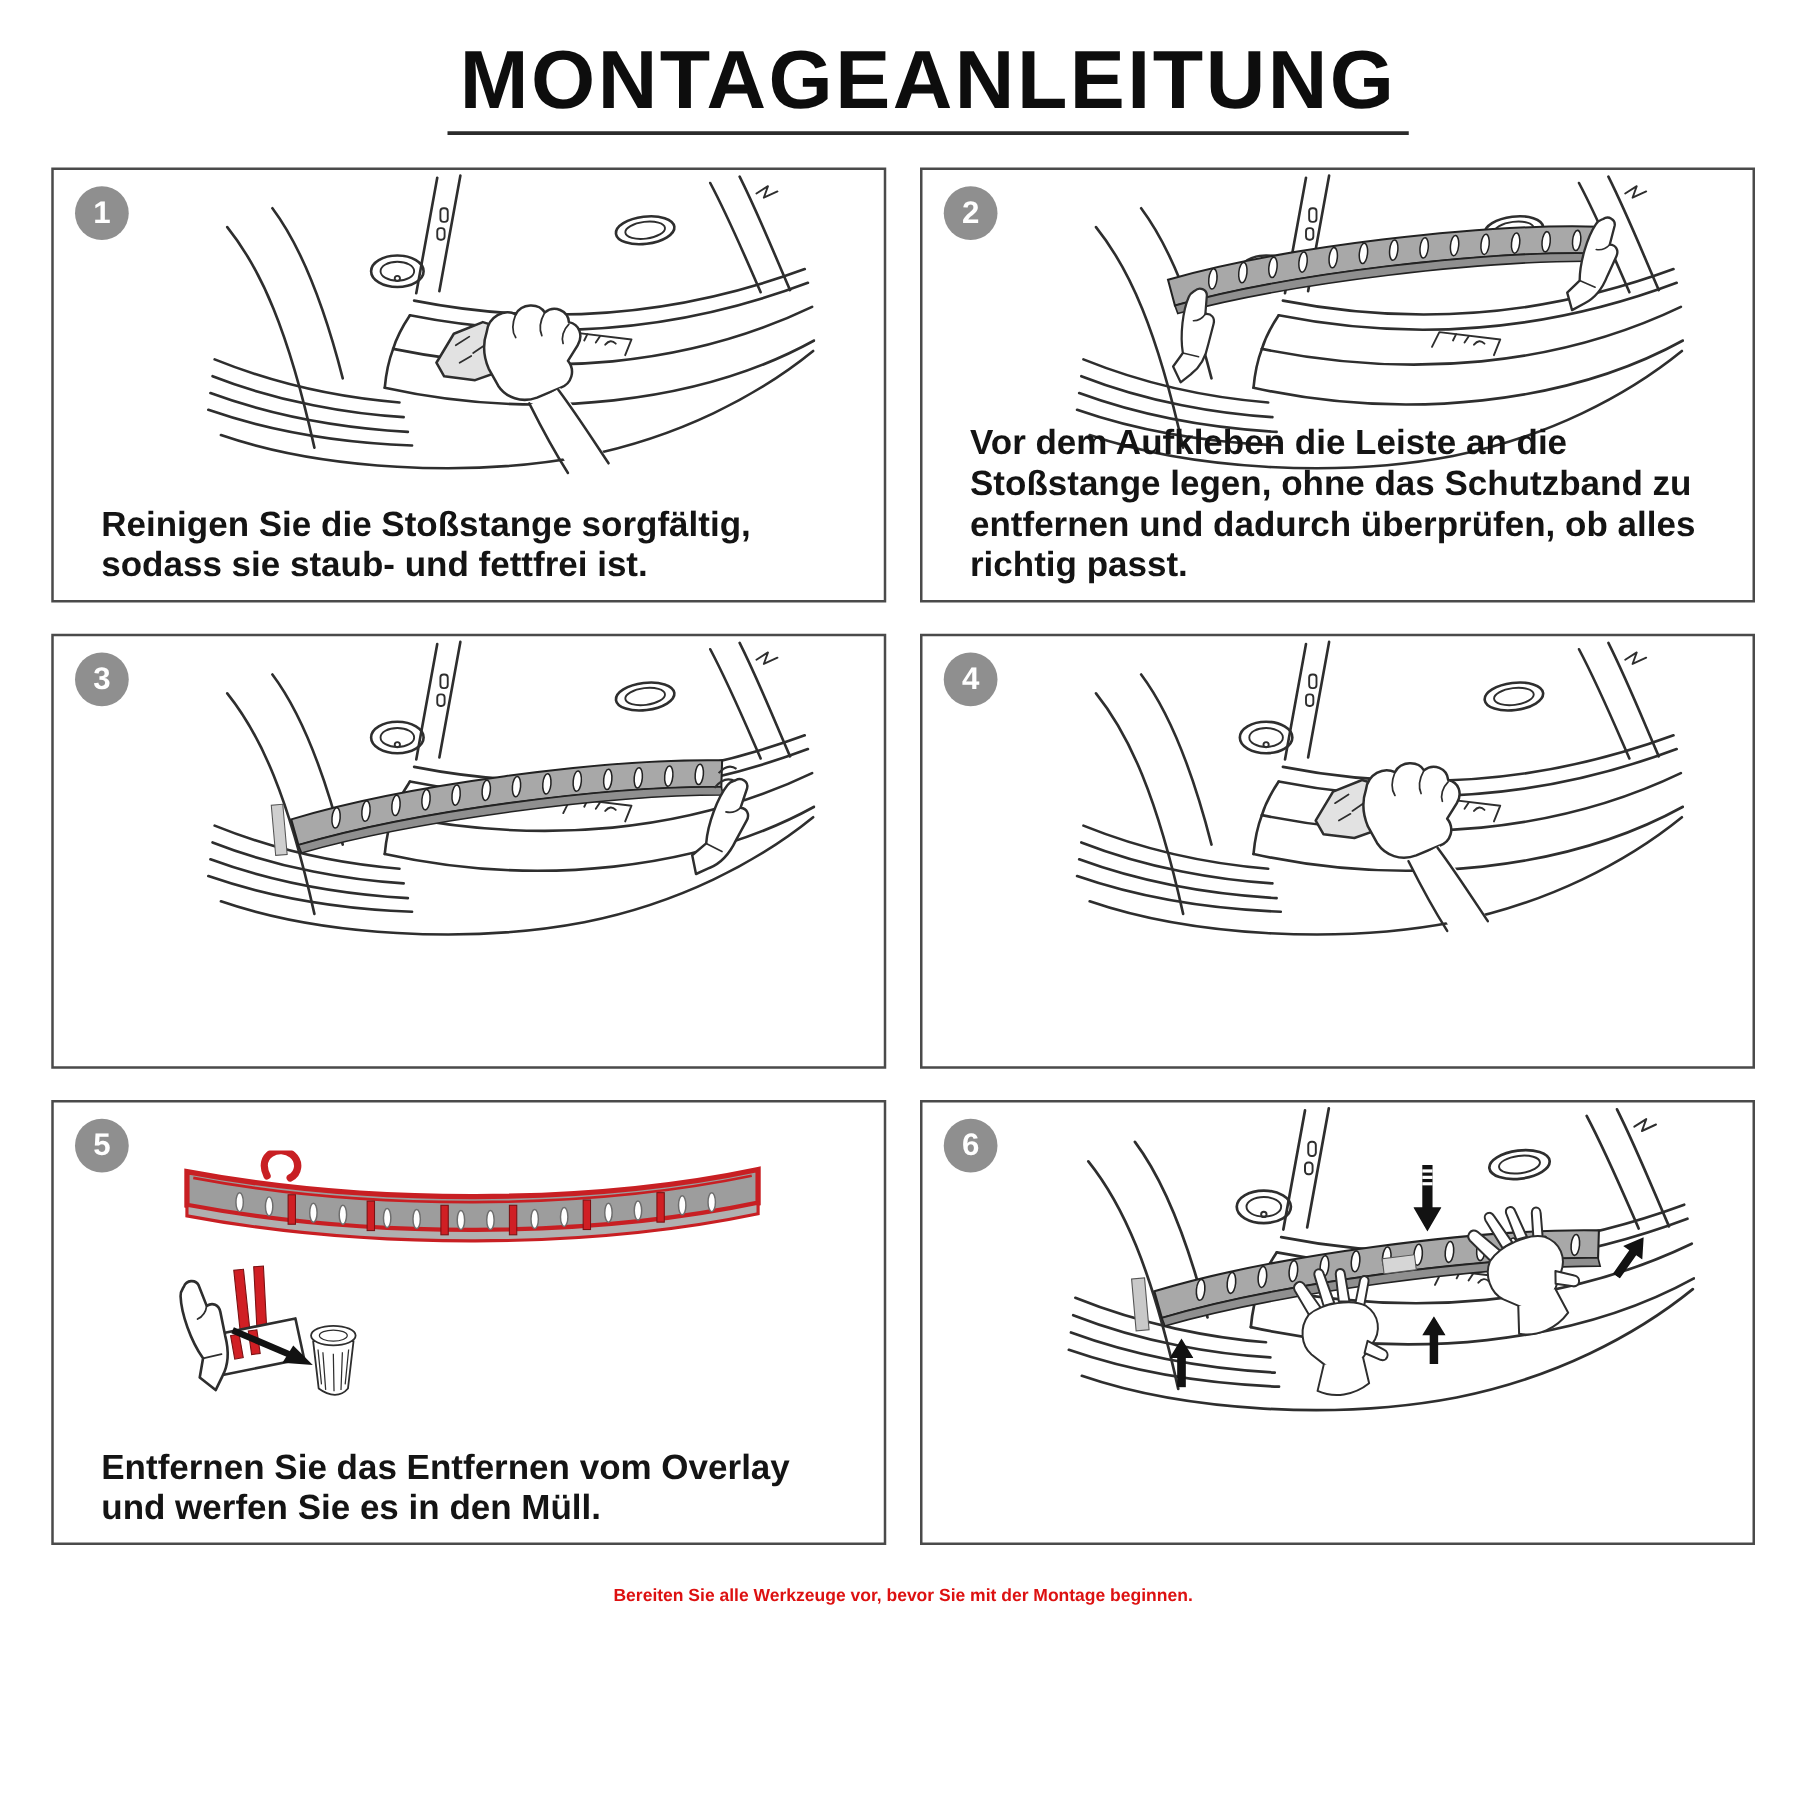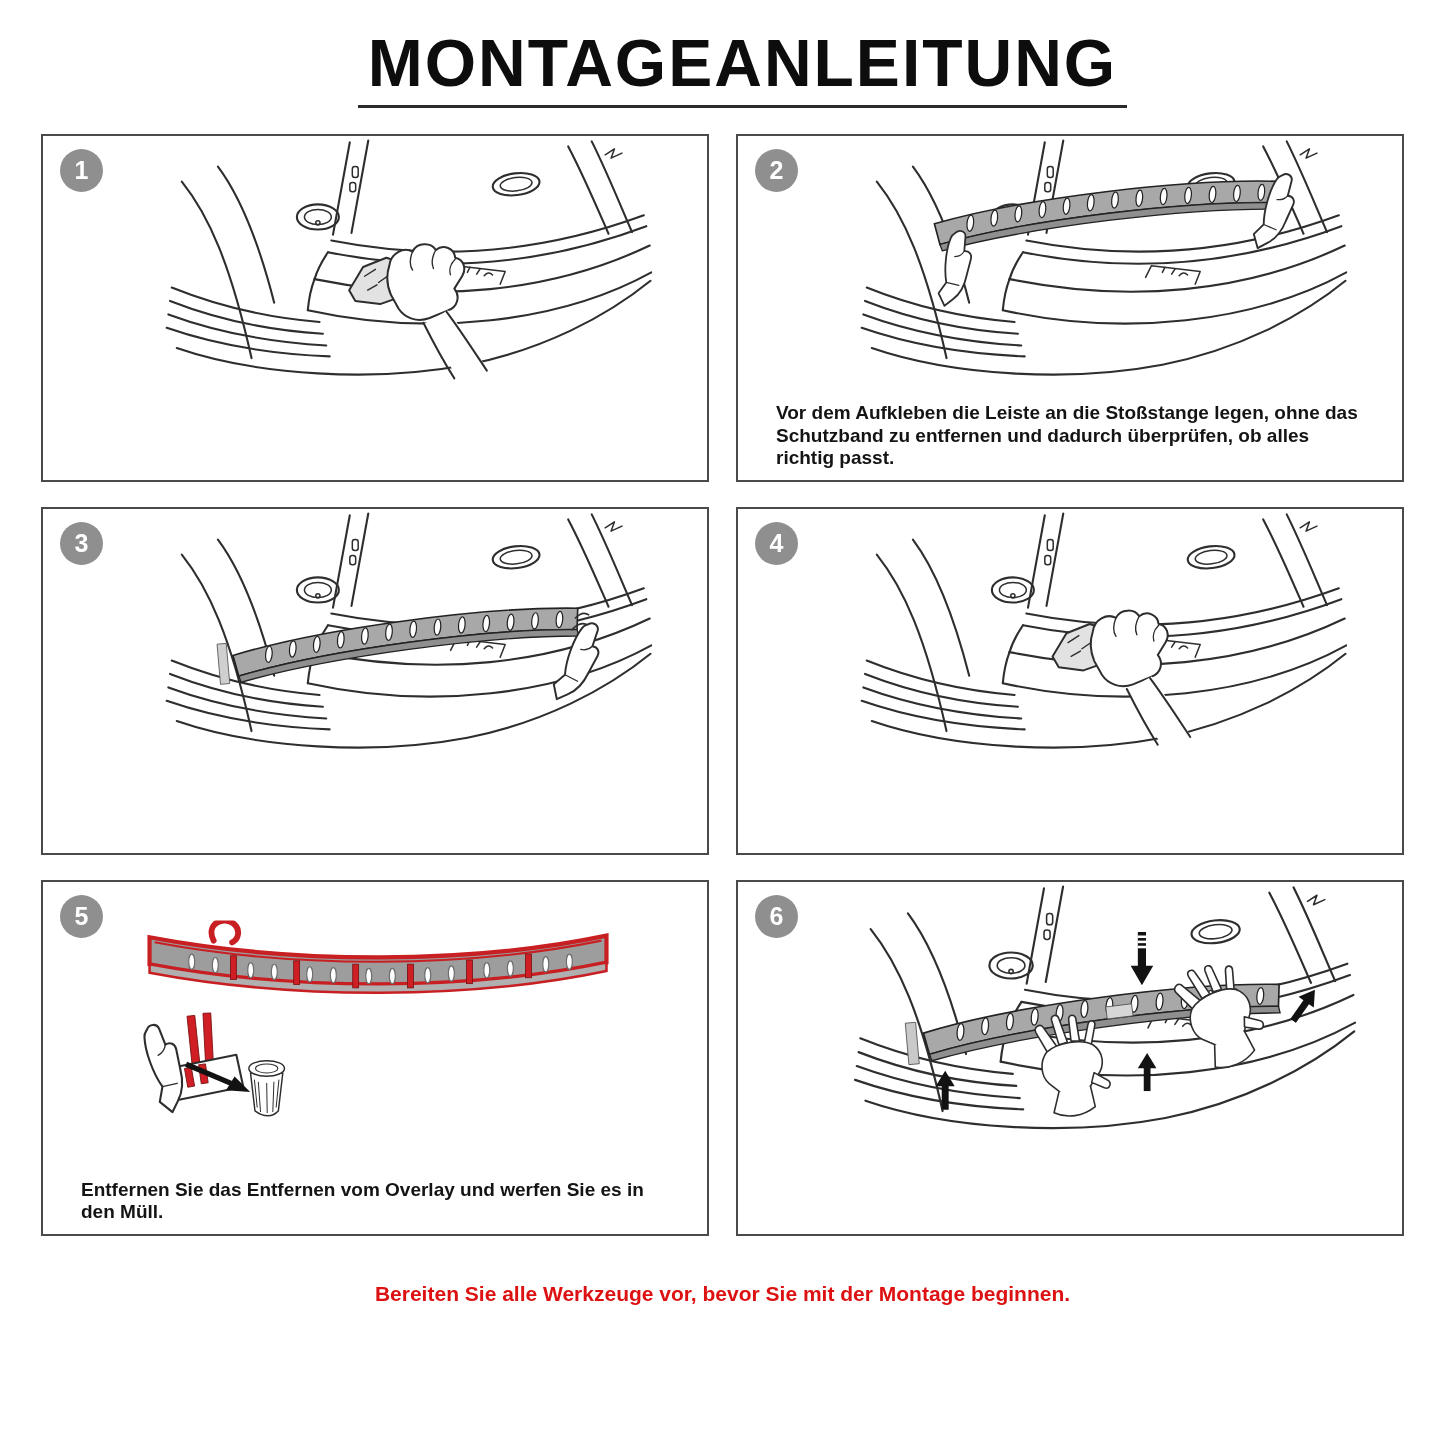--- a/index.html
+++ b/index.html
@@ -10,24 +10,24 @@
   .title-wrap span{display:inline-block;font-size:66px;font-weight:bold;letter-spacing:2px;
     color:#0d0d0d;border-bottom:3px solid #2b2b2b;padding:0 10px 9px;}
   .grid{display:grid;grid-template-columns:668px 668px;grid-template-rows:348px 348px 356px;
     column-gap:27px;row-gap:25px;width:1363px;margin:26px auto 0;}
   .panel{position:relative;border:2px solid #4a4a4a;background:#fff;box-sizing:border-box;}
   .badge{position:absolute;top:13px;left:17px;width:43px;height:43px;border-radius:50%;
     background:var(--badge);color:#fff;font-size:25px;font-weight:bold;
     display:flex;align-items:center;justify-content:center;z-index:3;}
   .art{position:absolute;top:2px;left:0;width:100%;height:calc(100% - 92px);}
   .art svg{width:100%;height:100%;}
-  .caption{position:absolute;left:38px;right:30px;bottom:11px;font-size:19px;font-weight:bold;
+  .caption{position:absolute;left:38px;right:30px;bottom:11px;font-size:28px;font-weight:bold;
     line-height:1.17;color:#141414;}
   .footer{ text-align:center;color:var(--red);font-weight:bold;}
-  .footer-line1{margin-top:46px;font-size:21px;}
+  .footer-line1{margin-top:32px;font-size:14px;}
   .footer-line2{margin:16px auto 0;max-width:1345px;font-size:20.5px;line-height:1.3;}
   svg .ln{fill:none;stroke:var(--line);stroke-width:2.5;stroke-linecap:round;stroke-linejoin:round;}
   svg .thin{fill:none;stroke:var(--line);stroke-width:1.8;stroke-linecap:round;stroke-linejoin:round;}
 </style>
 </head>
 <body>
 
 <svg width="0" height="0" style="position:absolute" aria-hidden="true">
   <defs>
 
@@ -174,20 +174,21 @@
     <div class="panel">
       <div class="badge">
           <span>1</span>
         </div>
       <div class="art">
         <svg viewBox="0 0 660 300" preserveAspectRatio="xMidYMid meet">
           <use href="#car-rear" width="660" height="300"></use>
           <use href="#hand-cloth" x="290" y="120" width="175" height="185"></use>
         </svg>
       </div>
+      <div class="caption">Reinigen Sie die Stoßstange sorgfältig, sodass sie staub- und fettfrei ist.</div>
     </div>
 
     <div class="panel">
       <div class="badge">
           <span>2</span>
         </div>
       <div class="art">
         <svg viewBox="0 0 660 300" preserveAspectRatio="xMidYMid meet">
           <use href="#car-rear" width="660" height="300"></use>
           <g transform="translate(158,78) rotate(-6.2)">

